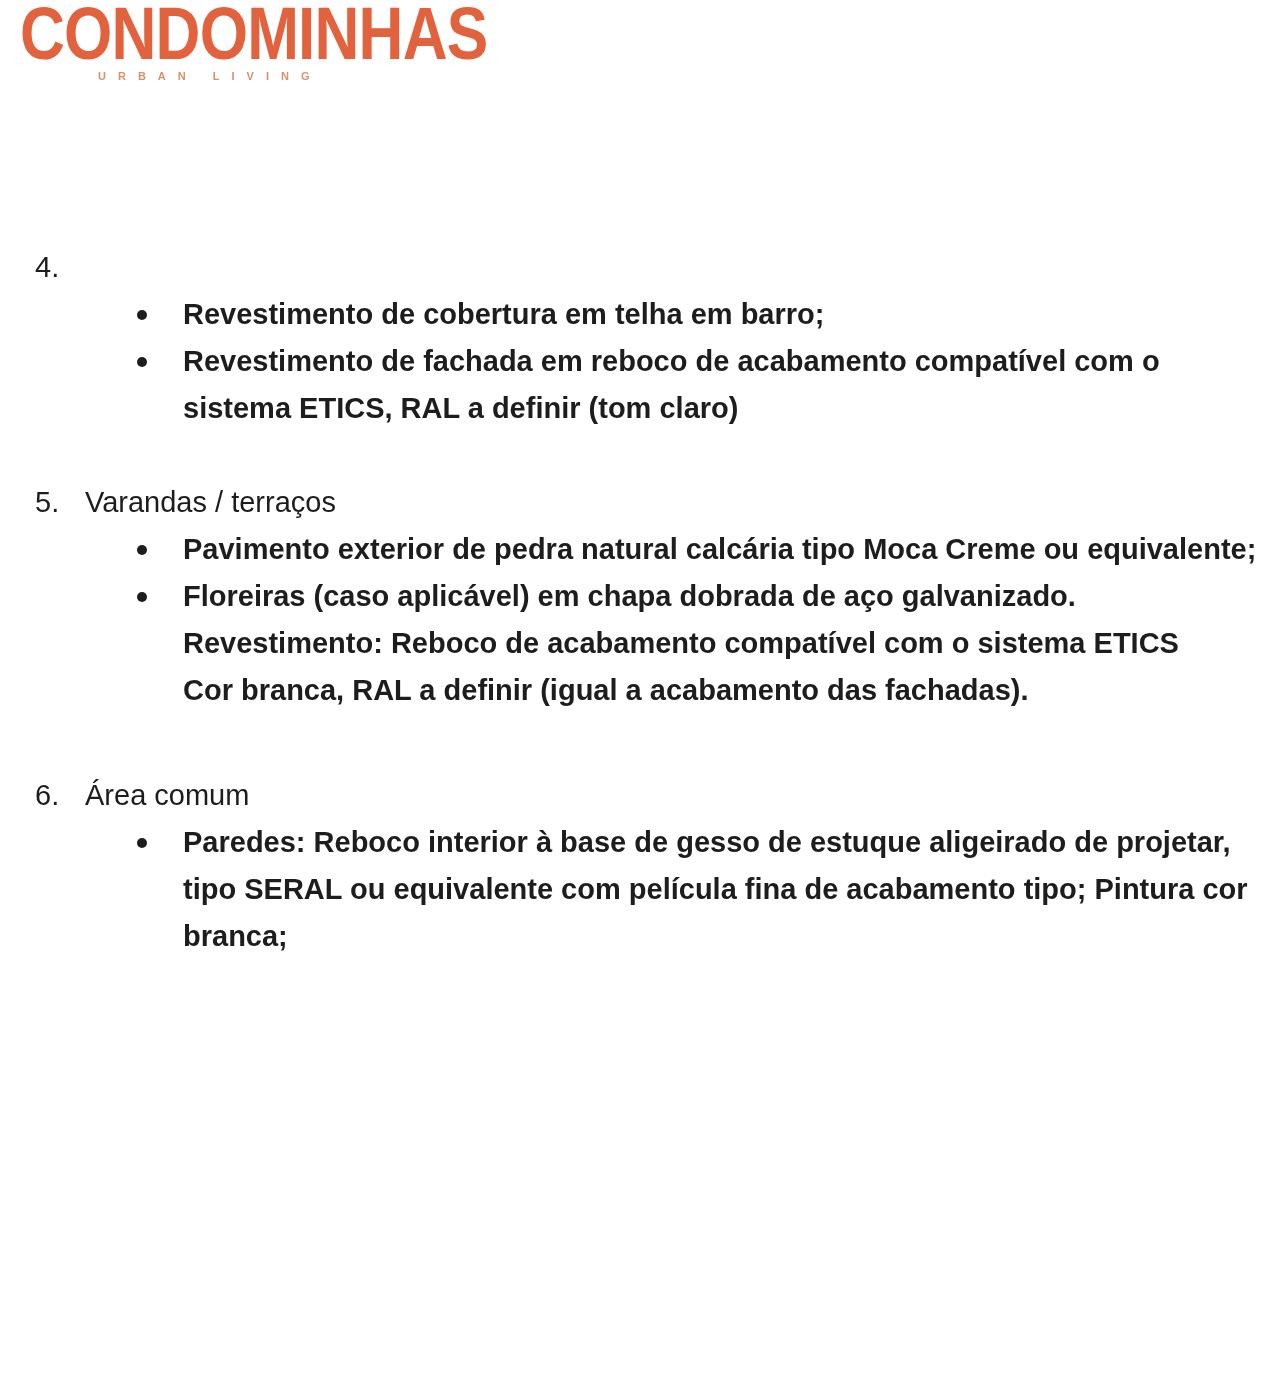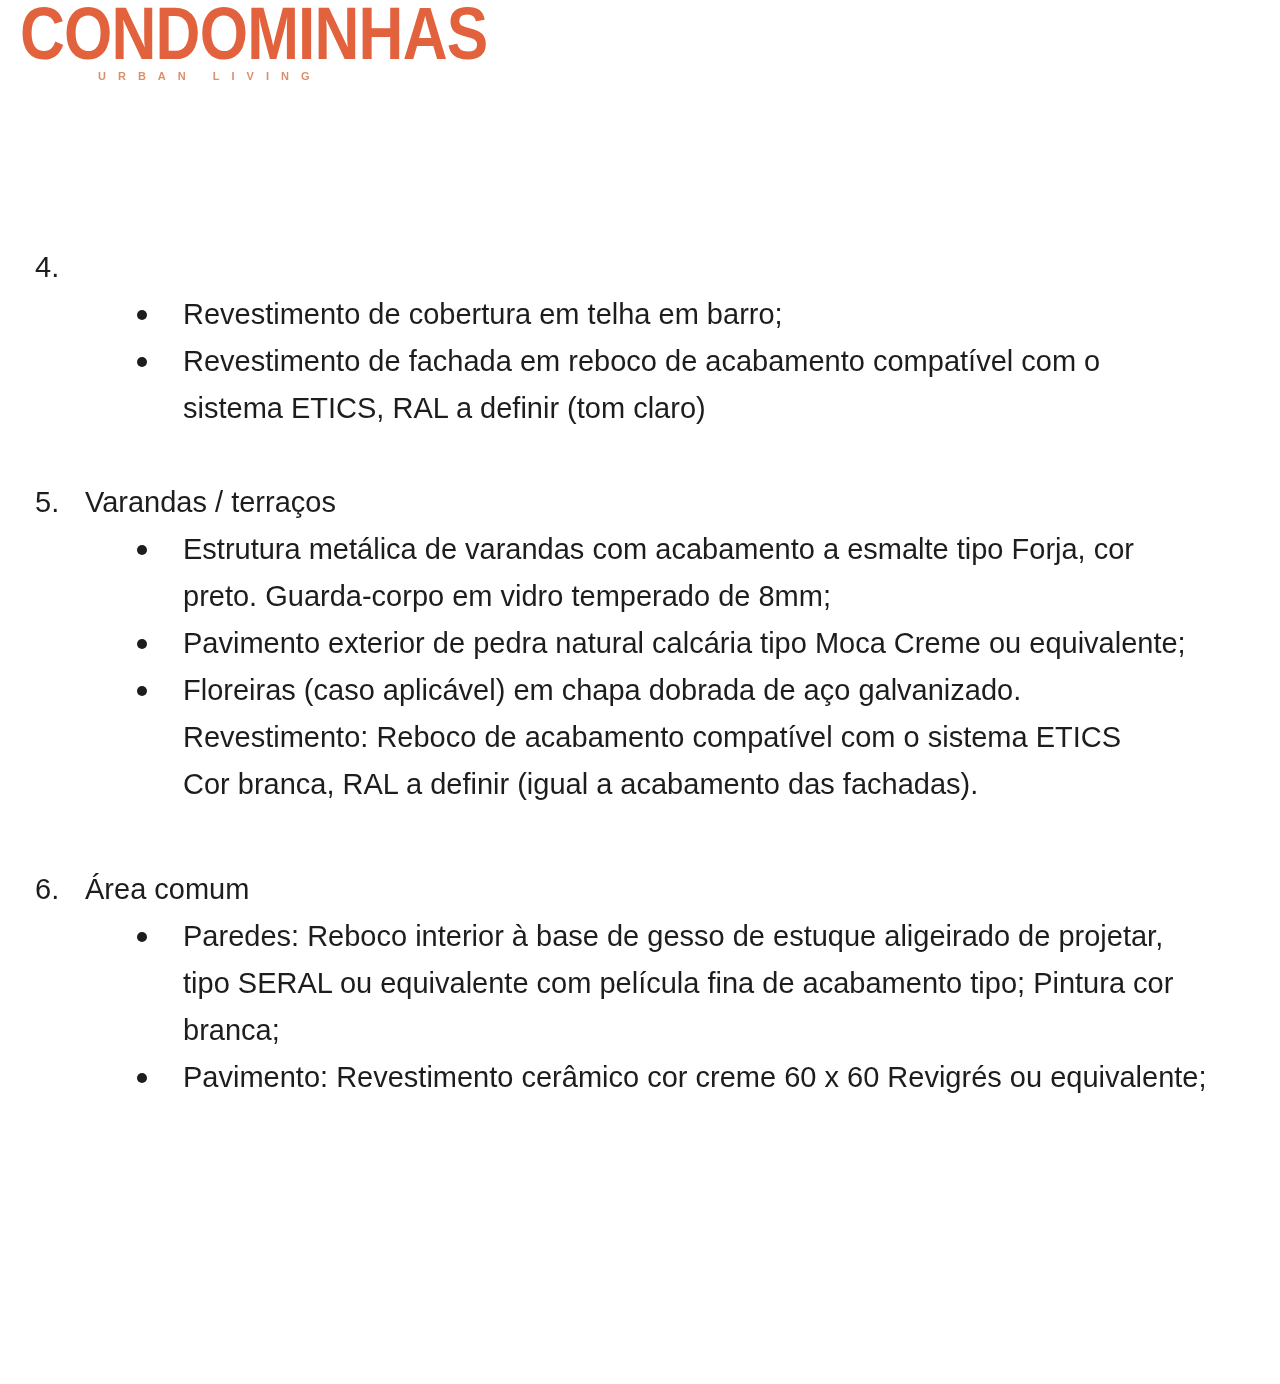--- a/index.html
+++ b/index.html
@@ -79,20 +79,21 @@
     top: 19px;
     width: 10px;
     height: 10px;
     border-radius: 50%;
     background: #1d1d1d;
   }
   .bullet-text {
     flex: 1;
     max-width: 1095px;
     white-space: pre-line;
+    font-weight: bold;
   }
 </style>
 </head>
 <body>
 
 <div class="page">
 
   <header class="logo">
     <div class="logo-brand">CONDOMINHAS</div>
     <div class="logo-tagline">URBAN LIVING</div>
@@ -118,25 +119,20 @@
 
   </ul>
     </section>
 
     <section class="doc-section">
       <div class="section-header">
         <span class="section-number">5.</span>
         <span class="section-title">Varandas / terraços</span>
       </div>
       <ul class="bullets">
-    <li class="bullet-item">
-      <span class="bullet-dot"></span>
-      <span class="bullet-text">Estrutura metálica de varandas com acabamento a esmalte tipo Forja, cor
-preto. Guarda-corpo em vidro temperado de 8mm;</span>
-    </li>
 
     <li class="bullet-item">
       <span class="bullet-dot"></span>
       <span class="bullet-text">Pavimento exterior de pedra natural calcária tipo Moca Creme ou equivalente;</span>
     </li>
 
     <li class="bullet-item">
       <span class="bullet-dot"></span>
       <span class="bullet-text">Floreiras (caso aplicável) em chapa dobrada de aço galvanizado.
 Revestimento: Reboco de acabamento compatível com o sistema ETICS
@@ -151,23 +147,19 @@
         <span class="section-title">Área comum</span>
       </div>
       <ul class="bullets">
     <li class="bullet-item">
       <span class="bullet-dot"></span>
       <span class="bullet-text">Paredes: Reboco interior à base de gesso de estuque aligeirado de projetar,
 tipo SERAL ou equivalente com película fina de acabamento tipo; Pintura cor
 branca;</span>
     </li>
 
-    <li class="bullet-item">
-      <span class="bullet-dot"></span>
-      <span class="bullet-text">Pavimento: Revestimento cerâmico cor creme 60 x 60 Revigrés ou equivalente;</span>
-    </li>
 
 
   </ul>
     </section>
   </main>
 
 </div>
 
 </body></html>

